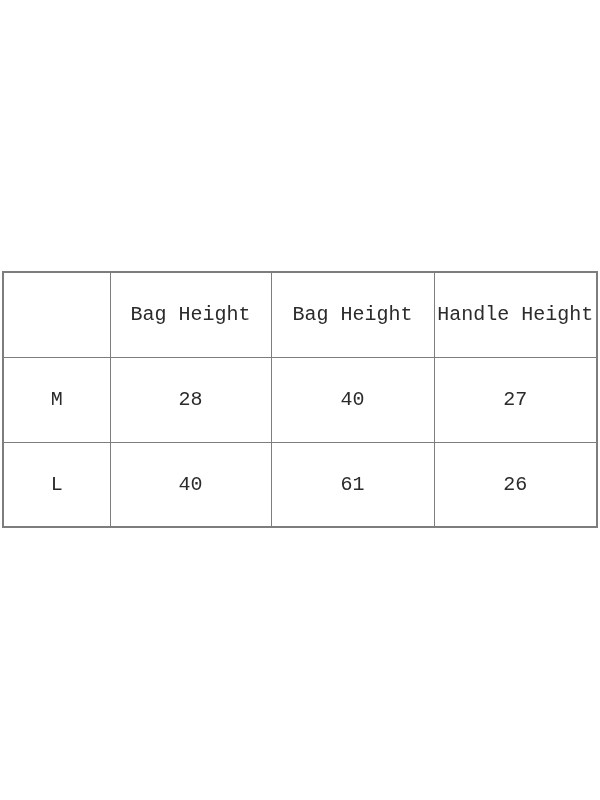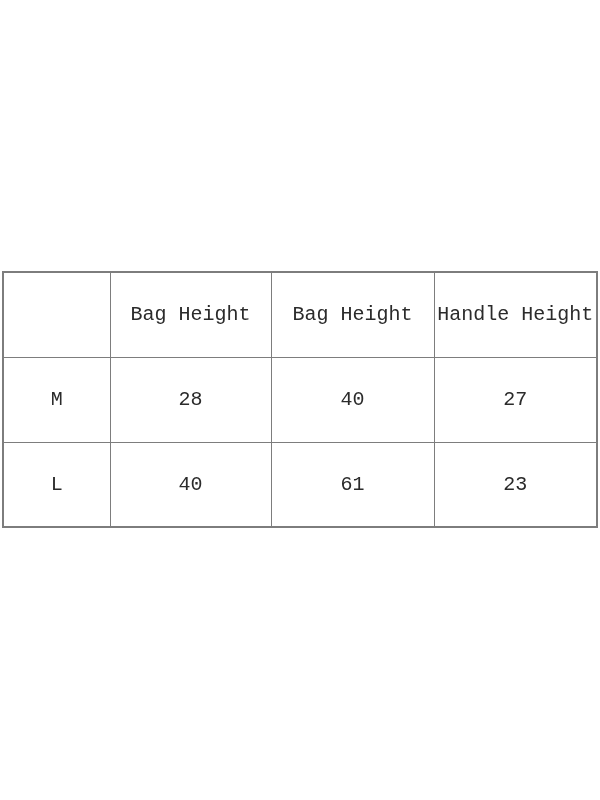--- a/index.html
+++ b/index.html
@@ -75,18 +75,18 @@
       <tr class="body-row">
         <td>M</td>
         <td>28</td>
         <td>40</td>
         <td>27</td>
       </tr>
       <tr class="body-row">
         <td>L</td>
         <td>40</td>
         <td>61</td>
-        <td>23</td>
+        <td>26</td>
       </tr>
     </tbody>
   </table>
 
 </div>
 
 </body></html>

